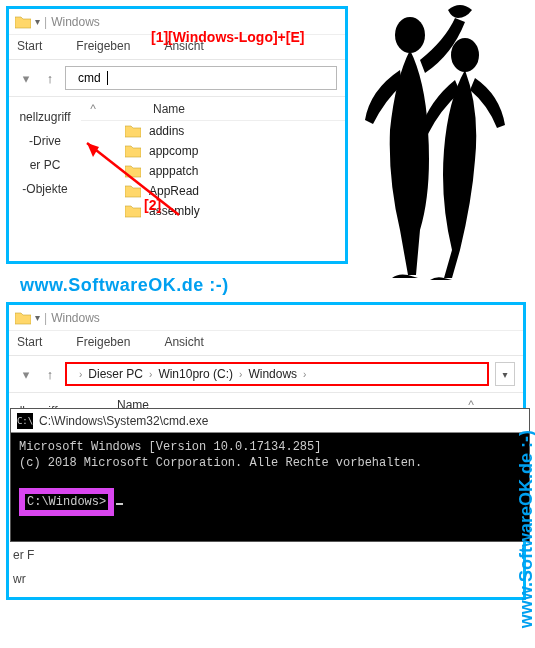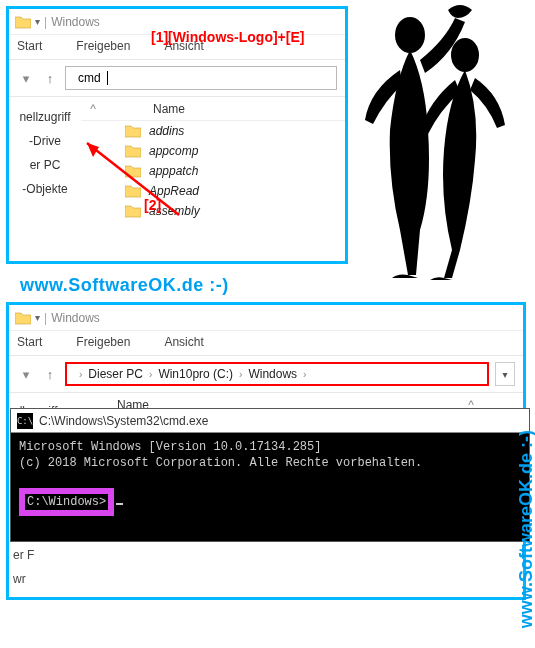--- a/index.html
+++ b/index.html
@@ -95,21 +95,21 @@
     font-size:12px; color:#333;
     height: 24px;
   }
   .listhdr .sortcol {
     width: 24px; text-align:center; color:#888;
   }
   .listhdr .namecol { padding-left: 48px; }
   .file-row {
     display:flex; align-items:center; gap:8px;
     padding: 3px 0 3px 44px;
-    font-size:12px; color:#222;font-style:italic;
+    font-size:12px; color:#222;
   }
   .folder-mini { width:16px; height:14px; }
   .arrow-red {
     position:absolute;
     left: 60px; top: 124px;
     width: 120px; height: 90px;
     pointer-events:none;
   }
   .anno1 {
     position:absolute; left: 142px; top: 20px;

